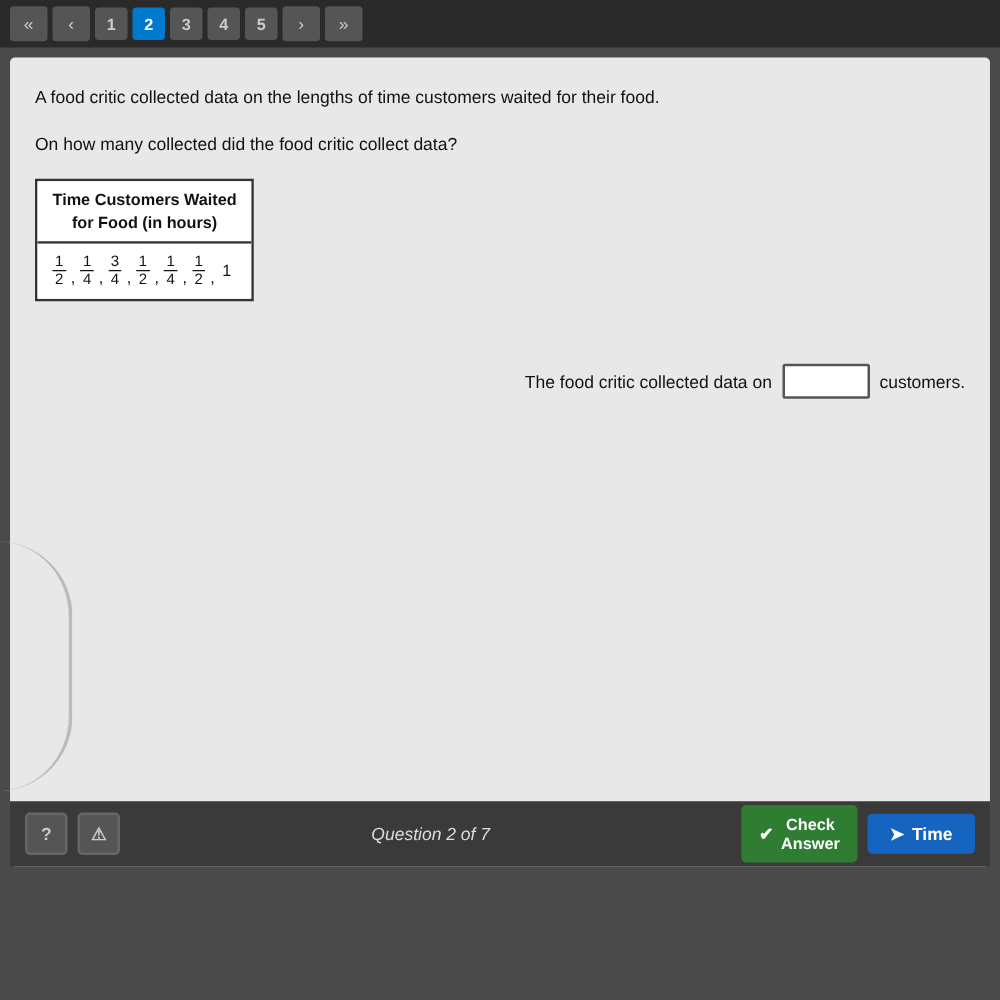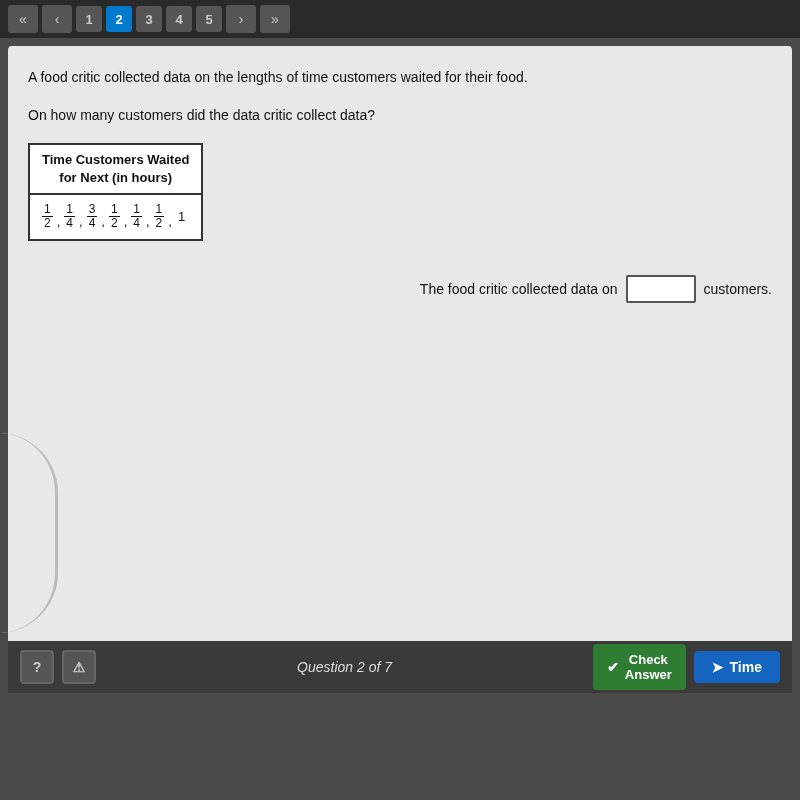--- a/index.html
+++ b/index.html
@@ -66,21 +66,21 @@
     .question-text {
       font-size: 14px;
       color: #111;
       line-height: 1.6;
       margin-bottom: 16px;
     }
 
     .data-table {
       border: 2px solid #333;
       display: inline-block;
-      margin-bottom: 24px;
+      margin-bottom: 40px;
     }
 
     .table-header {
       background: #fff;
       border-bottom: 2px solid #333;
       padding: 6px 12px;
       font-size: 13px;
       font-weight: bold;
       text-align: center;
       color: #111;
@@ -242,27 +242,27 @@
   <div class="page-num inactive">4</div>
   <div class="page-num inactive">5</div>
 
   <button class="nav-btn">›</button>
   <button class="nav-btn">»</button>
 </div>
 
 <div class="main-content">
 
   <div class="question-text">A food critic collected data on the lengths of time customers waited for their food.</div>
-  <div class="question-text">On how many customers did the data critic collect data?</div>
+  <div class="question-text">On how many collected did the food critic collect data?</div>
 
   
   <div class="data-table">
     <div class="table-header">
       <span>Time Customers Waited</span><br>
-      <span>for Next (in hours)</span>
+      <span>for Food (in hours)</span>
     </div>
     <div class="table-data">
       <div class="fraction-row">
         <span class="fraction">
           <span class="num">1</span>
           <span class="den">2</span>
         </span>
         <span class="comma">,</span>
         <span class="fraction">
           <span class="num">1</span>

